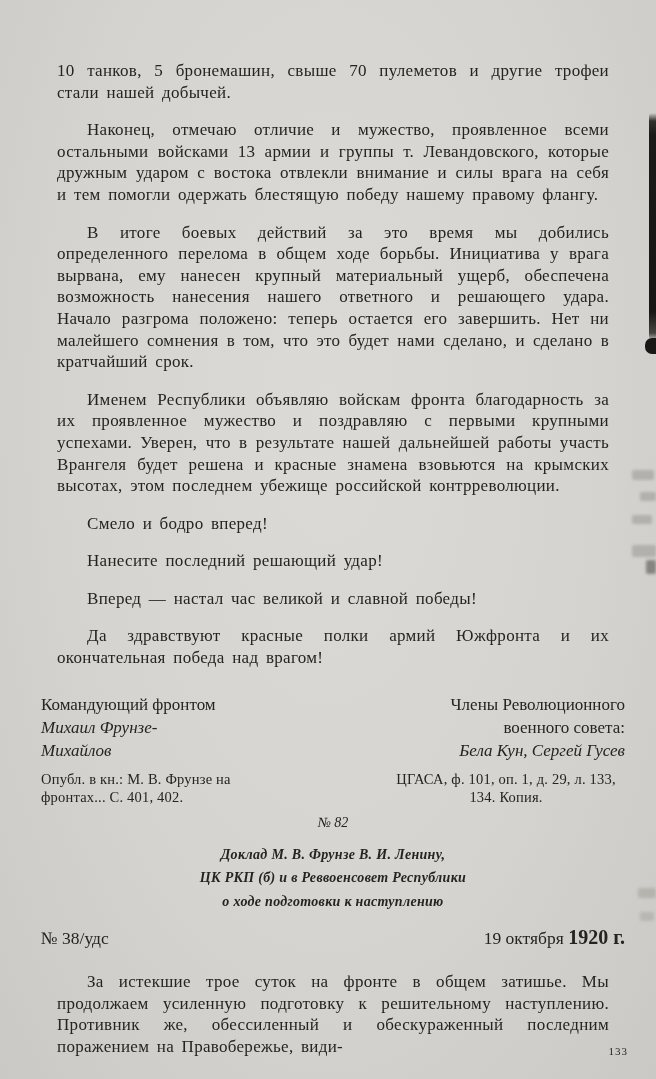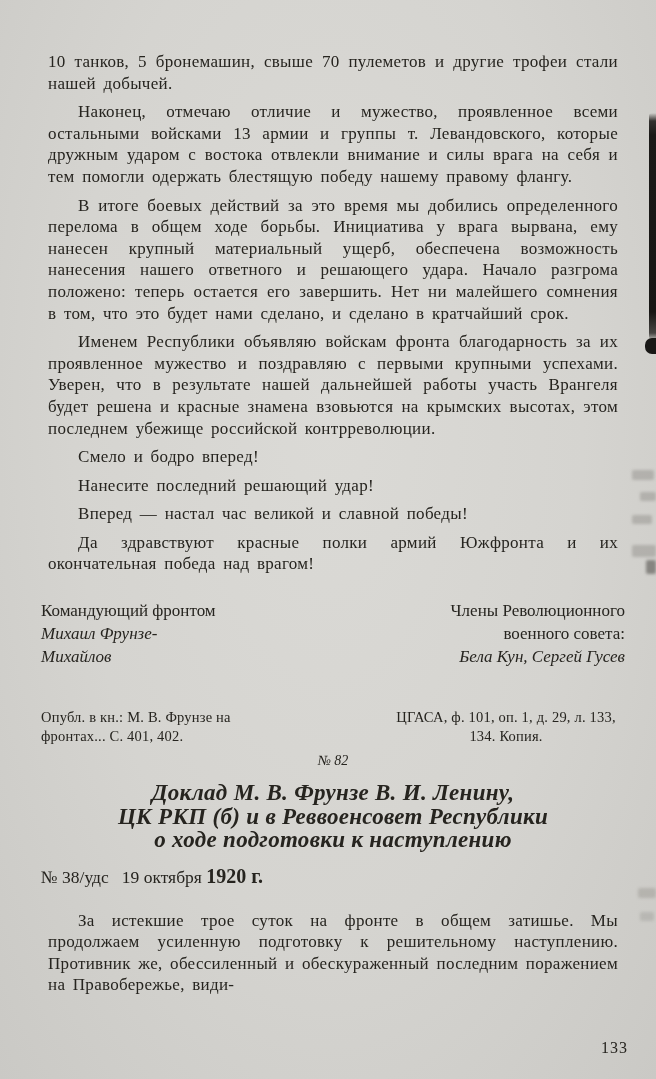--- a/index.html
+++ b/index.html
@@ -12,21 +12,21 @@
     box-sizing: border-box;
     padding: 44px 31px 0 41px;
     background: radial-gradient(ellipse at 50% 38%, #dbdad6 0%, #d5d4d0 55%, #cac9c5 100%);
     color: #26241f;
     font-family: "Liberation Serif", "DejaVu Serif", serif;
     overflow: hidden;
   }
 
   
   p.body {
-    margin: 7px;
+    margin: 16px;
     font-size: 17px;
     line-height: 21.6px;
     text-align: justify;
     text-indent: 30px;
     letter-spacing: 0.3px;
     word-spacing: 3px;
   }
   p.body.first { text-indent: 0; }
 
   
@@ -39,21 +39,21 @@
   }
   .sig-left { width: 220px; }
   .sig-left .name { max-width: 150px; font-style: italic; }
   .sig-right { width: 240px; text-align: right; }
   .sig-right .names { font-style: italic; font-family: Liberation Serif, serif; }
 
   
   .src-row {
     display: flex;
     justify-content: space-between;
-    margin-top: 40px;
+    margin-top: 8px;
     font-size: 14.5px;
     line-height: 18.5px;
     letter-spacing: 0.2px;
     gap: 40px;
   }
   .src-left { width: 255px; }
   .src-right { width: 238px; text-align: center; }
 
   
   .doc-number {
@@ -61,40 +61,40 @@
     text-align: center;
     font-style: italic;
     font-size: 14px;
   }
   .doc-title {
     margin: 12px auto 0;
     max-width: 470px;
     text-align: center;
     font-style: italic;
     font-weight: bold;
-    font-size: 23px;
+    font-size: 14px;
     line-height: 23.5px;
     letter-spacing: 0.3px;
   }
   .ref-row {
     display: flex;
-    justify-content: flex-start;
+    justify-content: space-between;
     align-items: baseline;
     margin-top: 13px;
     font-size: 17.5px;
     gap: 13px;
   }
   .ref-row .date-year { font-weight: bold; font-size: 20px; }
   p.body.final { margin-top: 22px; }
 
   .page-number {
     position: absolute;
     right: 28px;
     bottom: 22px;
-    font-size: 16px;
+    font-size: 11px;
     letter-spacing: 1px;
   }
 
   
   .artifact-bar {
     position: absolute;
     top: 113px;
     right: 0;
     width: 7px;
     height: 226px;

